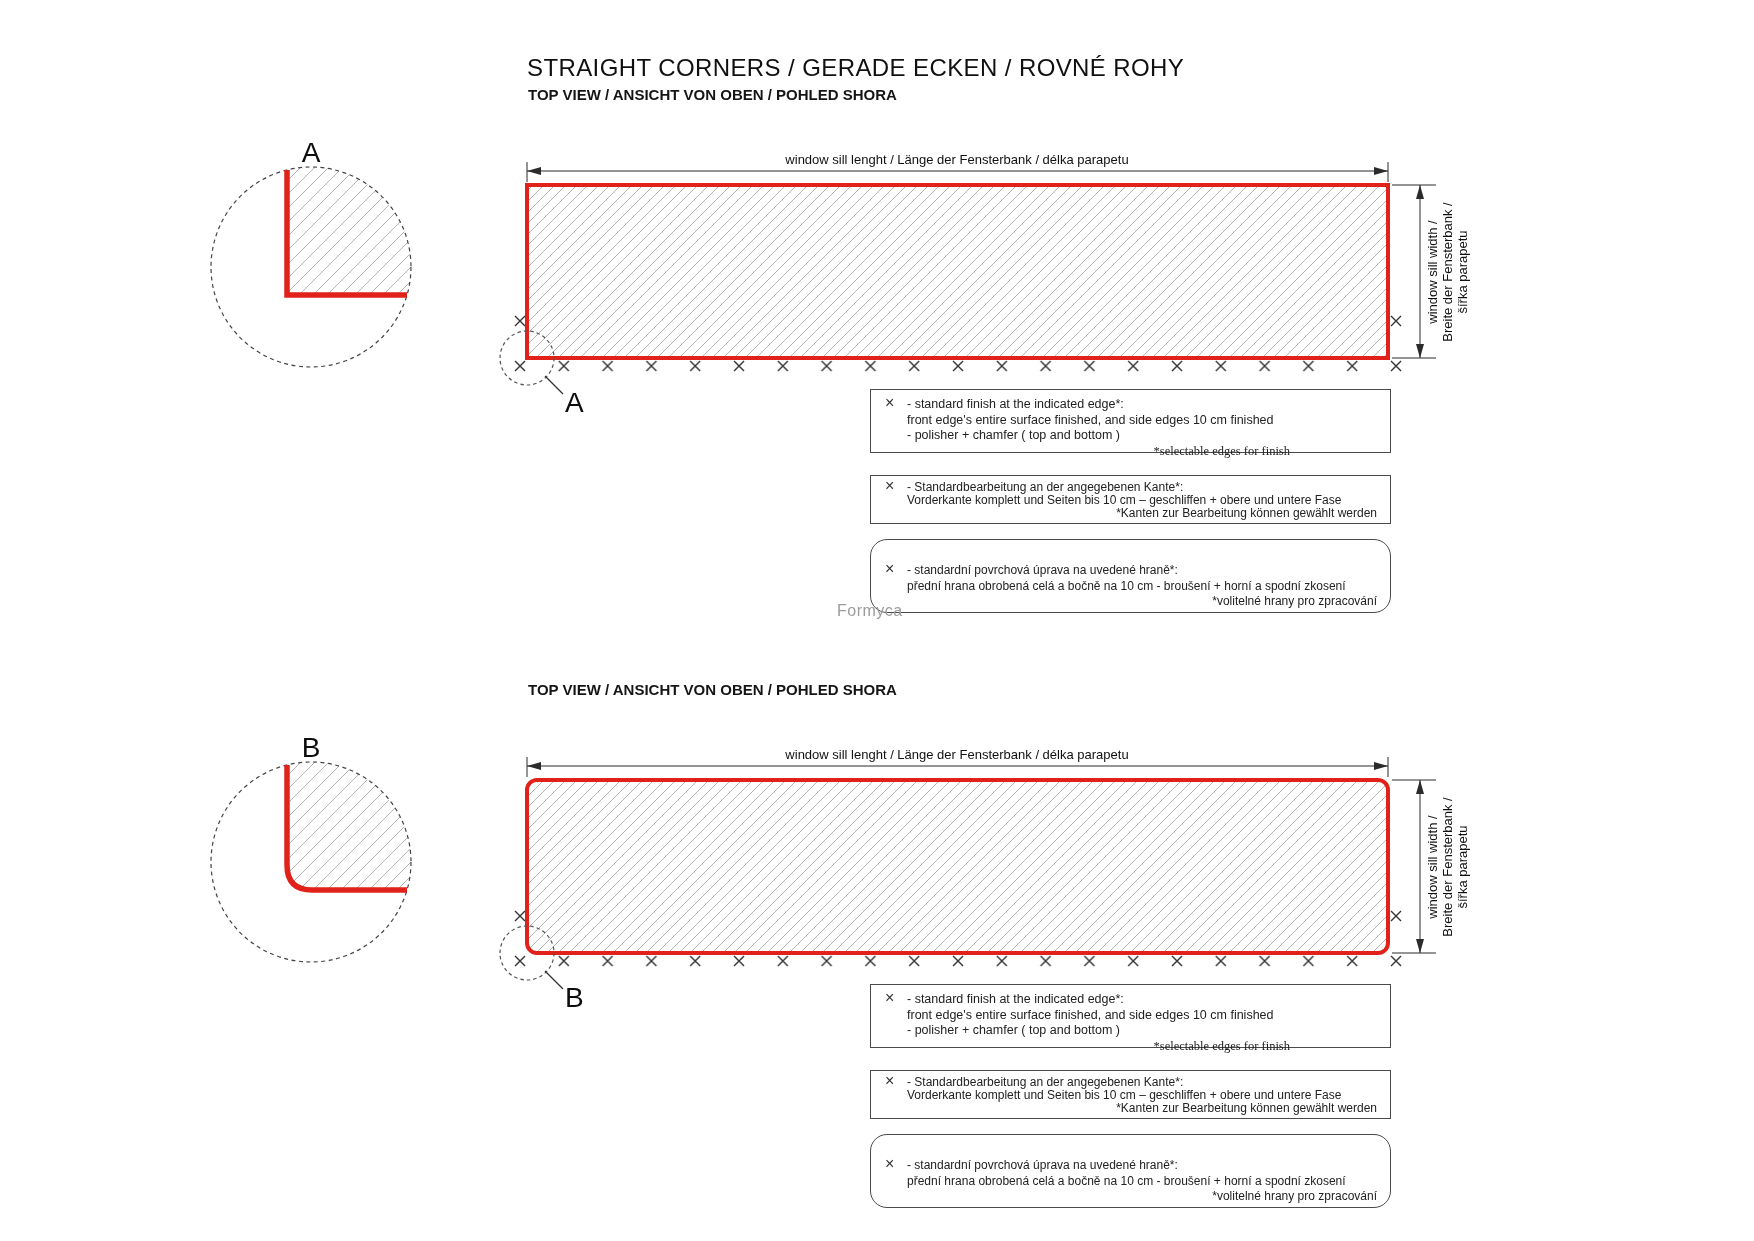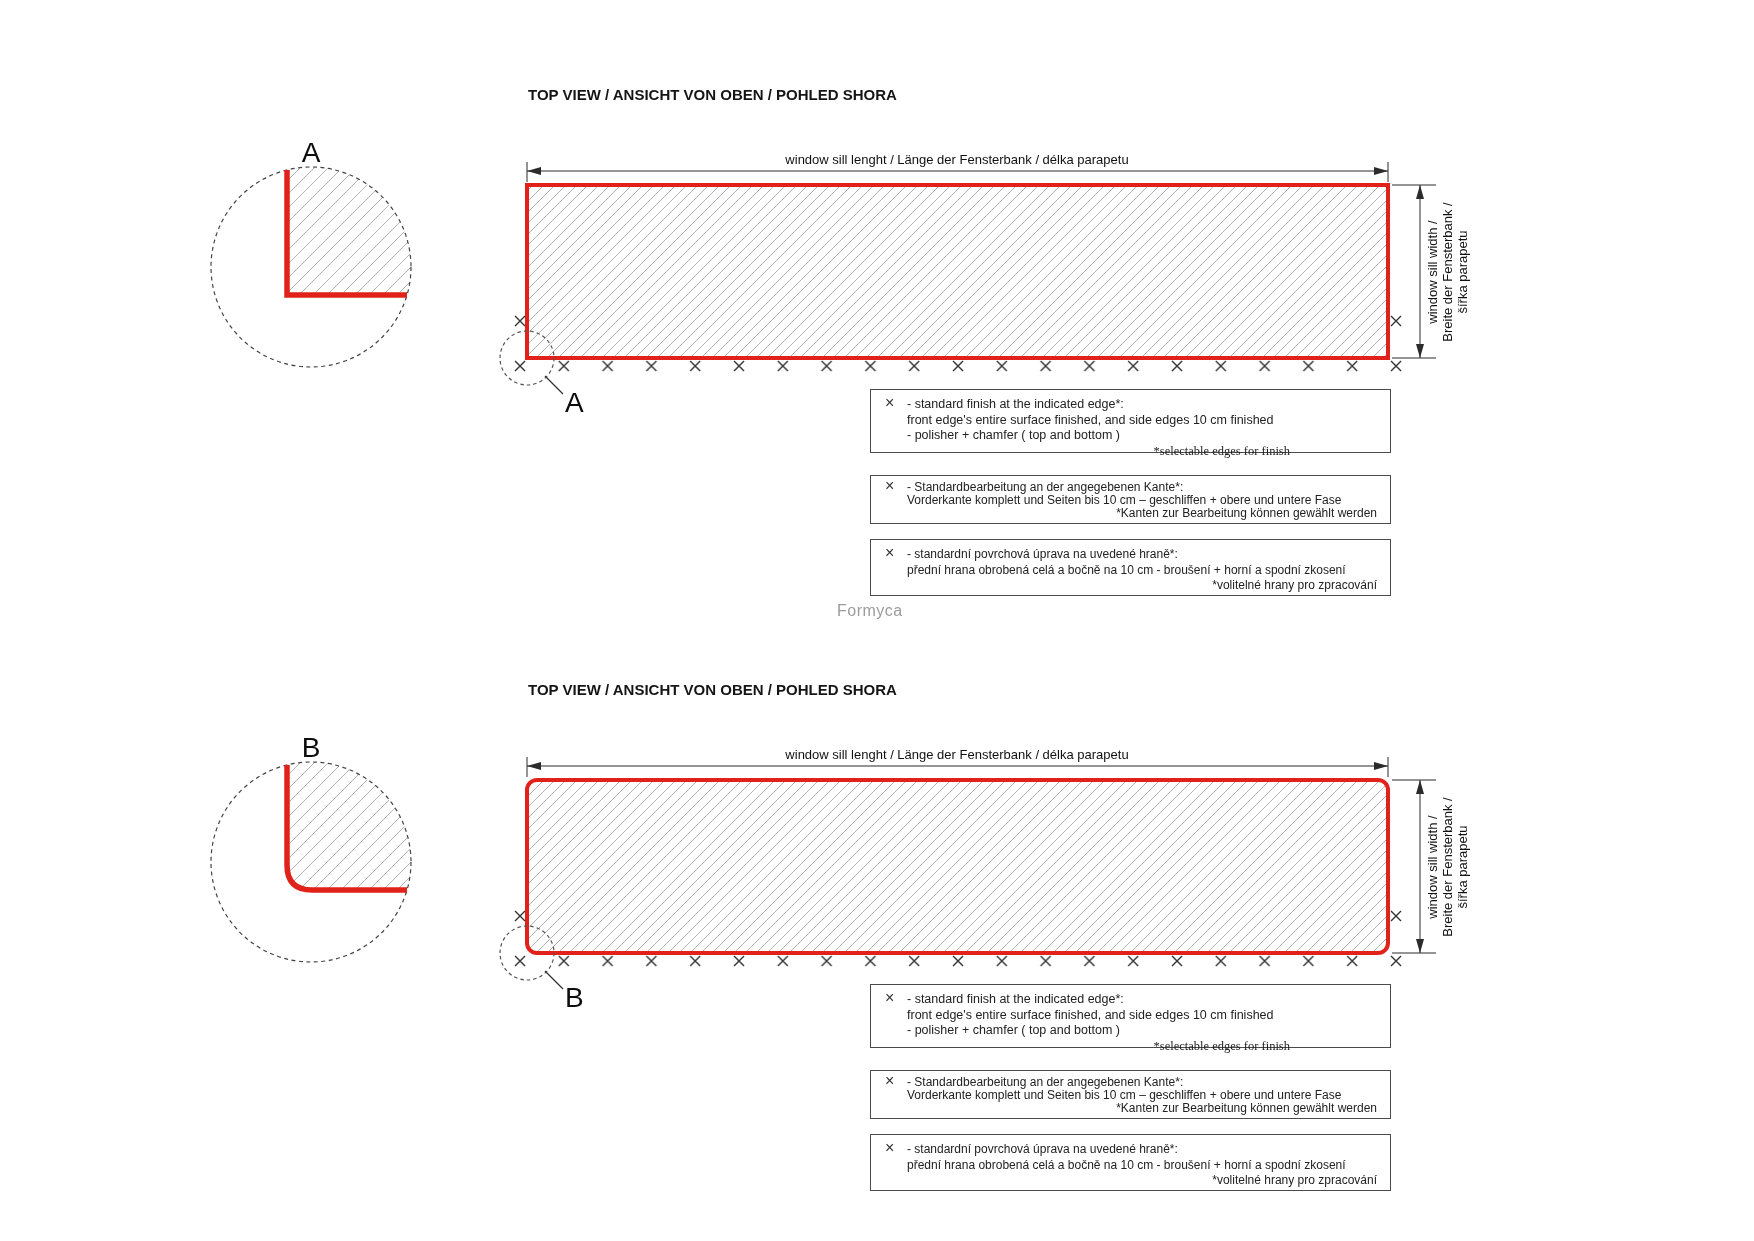--- a/index.html
+++ b/index.html
@@ -26,33 +26,34 @@
     position:absolute; left:870px; width:521px; box-sizing:border-box;
     border:1px solid #4a4a4a; background:#fff; color:#222;
   }
   .note-box .row { padding-left:36px; white-space:nowrap; }
   .note-box .row.first { padding-left:14px; }
   .note-box .xsym { display:inline-block; width:22px; font-size:16px; color:#333; }
   .note-box .footnote { text-align:right; padding-right:13px; padding-left:0; }
   .note-1 { top:389px; height:64px; padding-top:5px; font-size:12.5px; line-height:15.5px; }
   .note-1 .footnote { padding-right:100px;font-family:Liberation Serif, serif; }
   .note-2 { top:475px; height:49px; padding-top:3px; font-size:12px; line-height:13px; }
-  .note-3 { top:539px; height:57px; padding-top:5px; font-size:12px; line-height:15.5px; }
+  .note-3 { top:539px; height:74px; padding-top:21px; font-size:12px; line-height:15.5px;border-radius:17px; }
 
   .watermark {
     position:absolute; left:837px; top:602px;
     font-size:16px; color:#9c9c9c; letter-spacing:0.5px;
   }
 </style>
 </head>
 <body>
 
 <div class="canvas">
 
   <section class="sheet-section" style="top:0;">
+    <h1 class="sec-title">STRAIGHT CORNERS / GERADE ECKEN / ROVNÉ ROHY</h1>
     <h2 class="sec-subtitle">TOP VIEW / ANSICHT VON OBEN / POHLED SHORA</h2>
 
     <svg class="drawing" width="1330" height="310" viewBox="0 0 1330 310">
       <defs>
         <pattern id="ha-rect" width="11" height="11" patternUnits="userSpaceOnUse">
           <path d="M-2,2 L2,-2 M-2,13 L13,-2 M9,13 L13,9" stroke="#b4b4b4" stroke-width="1" fill="none"></path>
         </pattern>
         <pattern id="ha-circ" width="14" height="14" patternUnits="userSpaceOnUse">
           <path d="M-2,2 L2,-2 M-2,16 L16,-2 M12,16 L16,12" stroke="#b4b4b4" stroke-width="1" fill="none"></path>
         </pattern>

